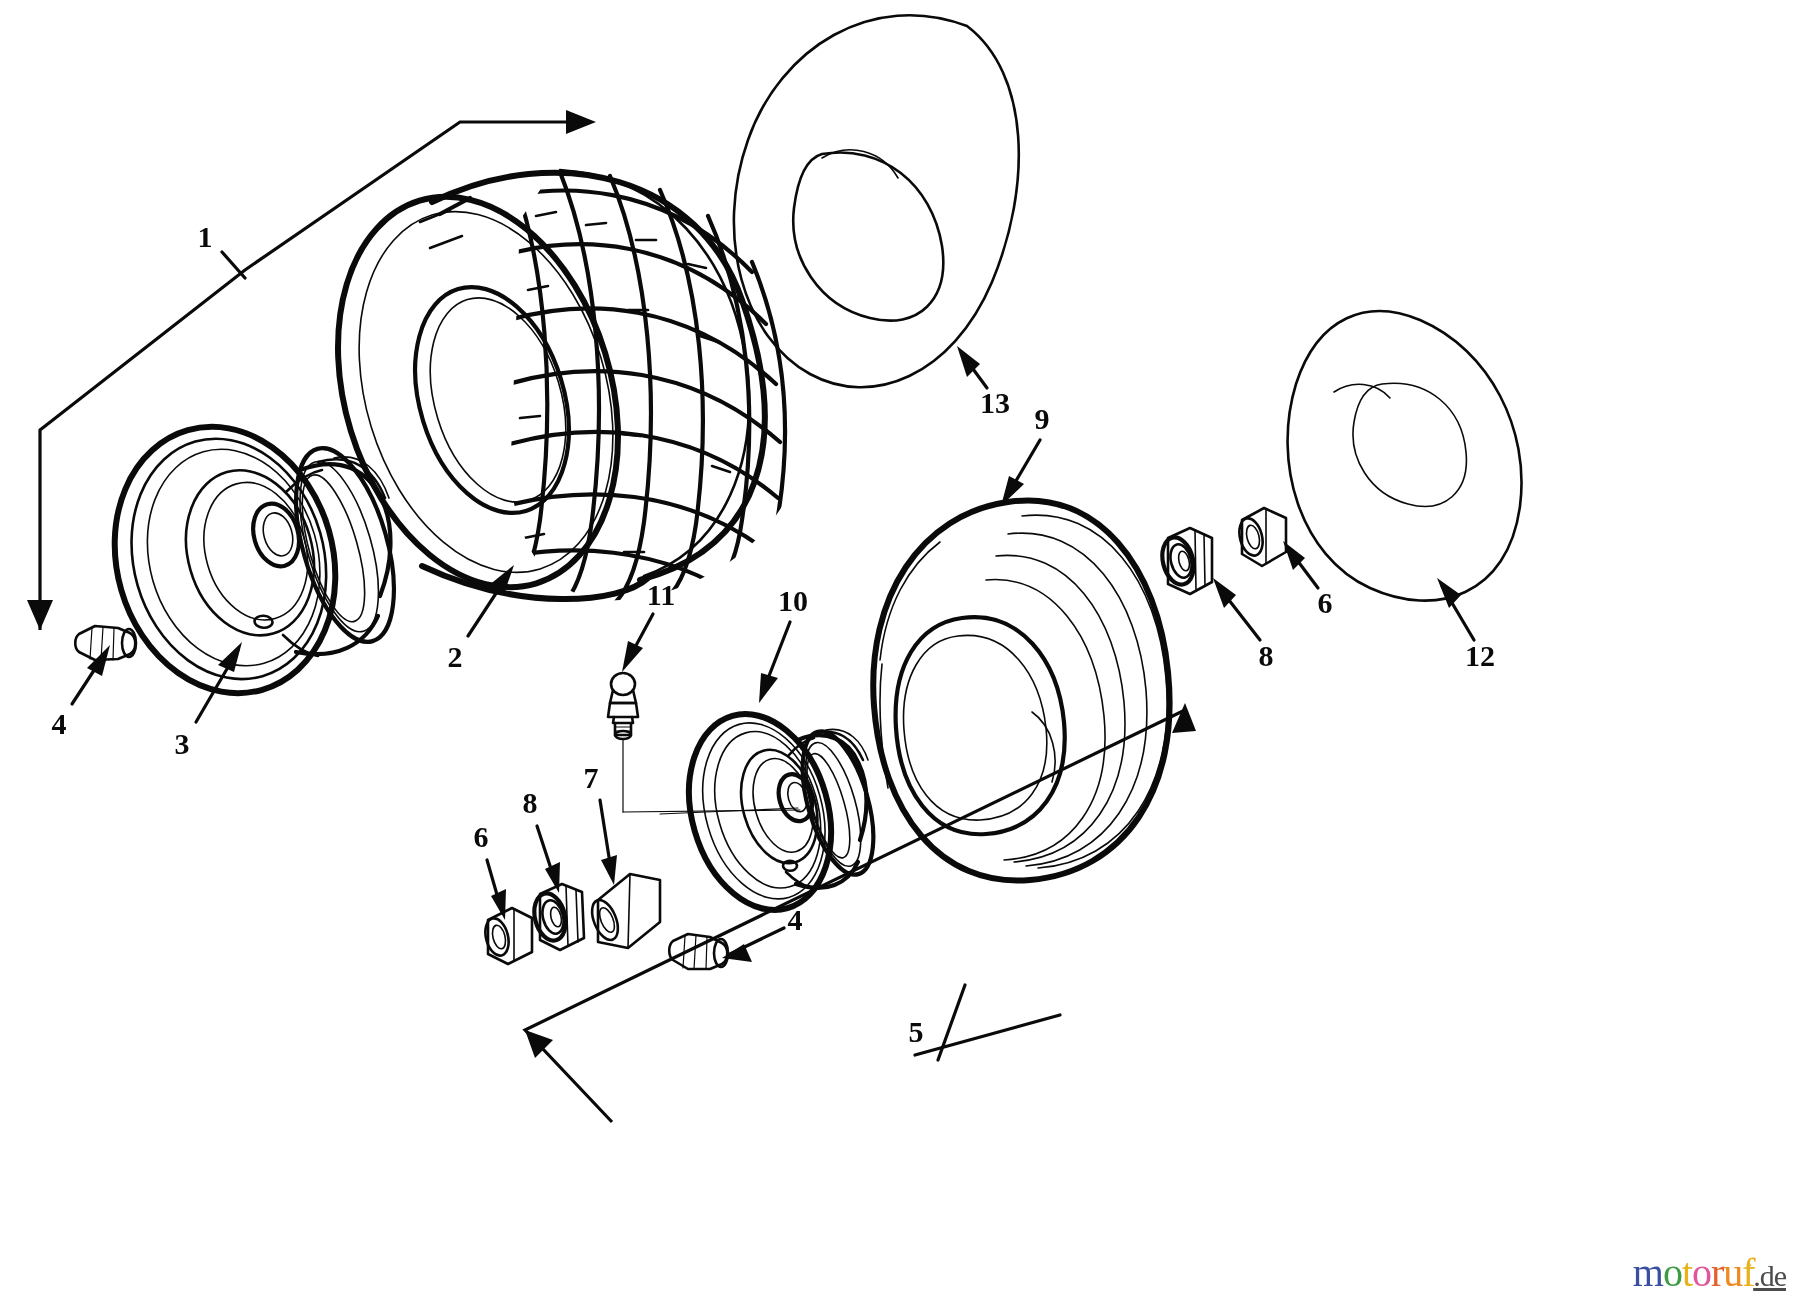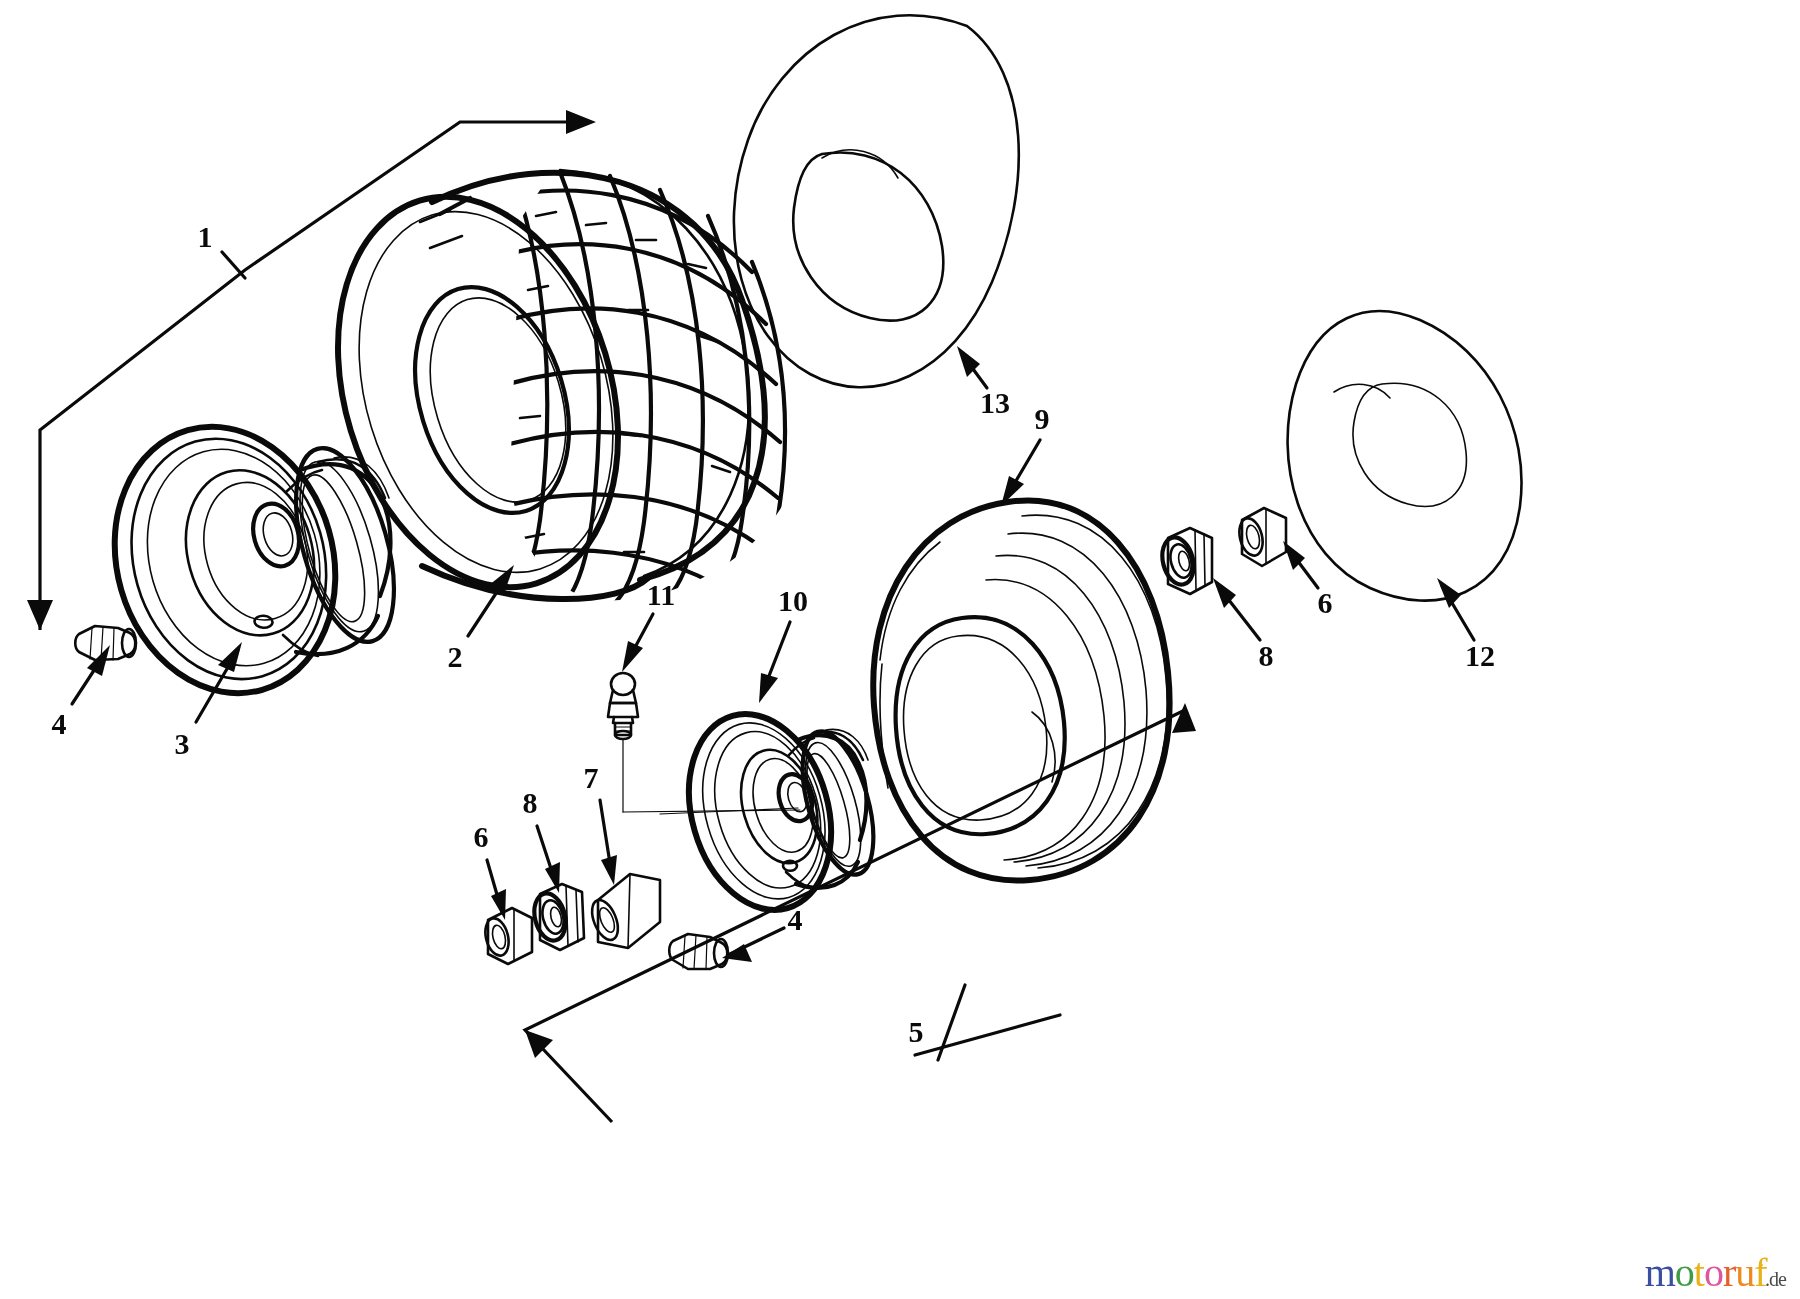--- a/index.html
+++ b/index.html
@@ -57,23 +57,24 @@
     user-select: none;
   }
   #watermark .wm-dot {
     font-size: 14px;
     vertical-align: top;
     position: relative;
     top: 2px;
     left: -6px;
   }
   #watermark .wm-tld {
-    font-size: 20px;
+    font-size: 30px;
     color: #4c4c4c;
     margin-left: -4px;
+    text-decoration: underline;
   }
 </style>
 </head>
 <body>
 
 <div id="diagram-root">
 
   <svg id="parts-svg" viewBox="0 0 1800 1299" xmlns="http://www.w3.org/2000/svg">
 
     <defs>

